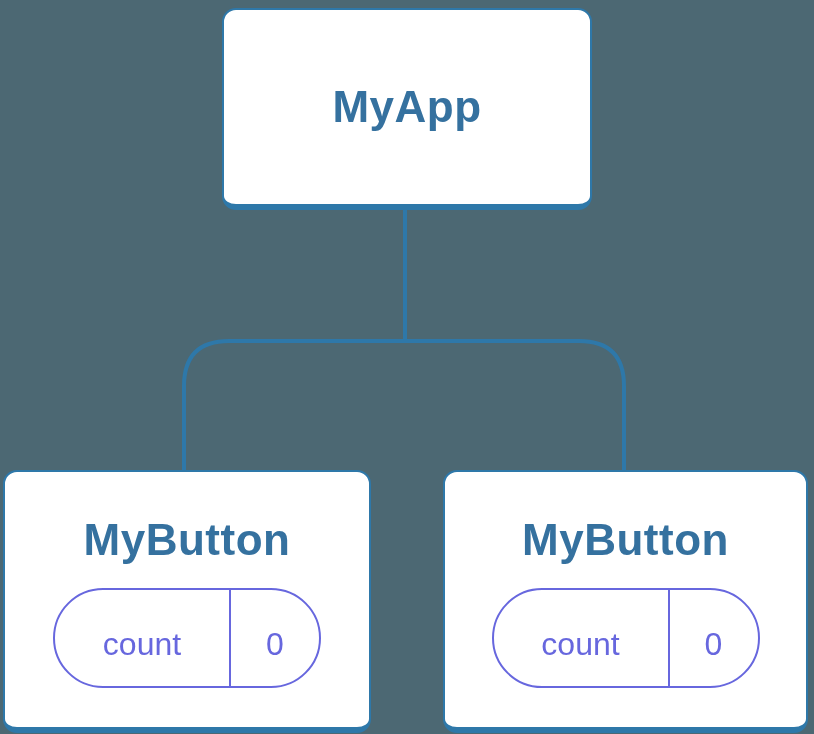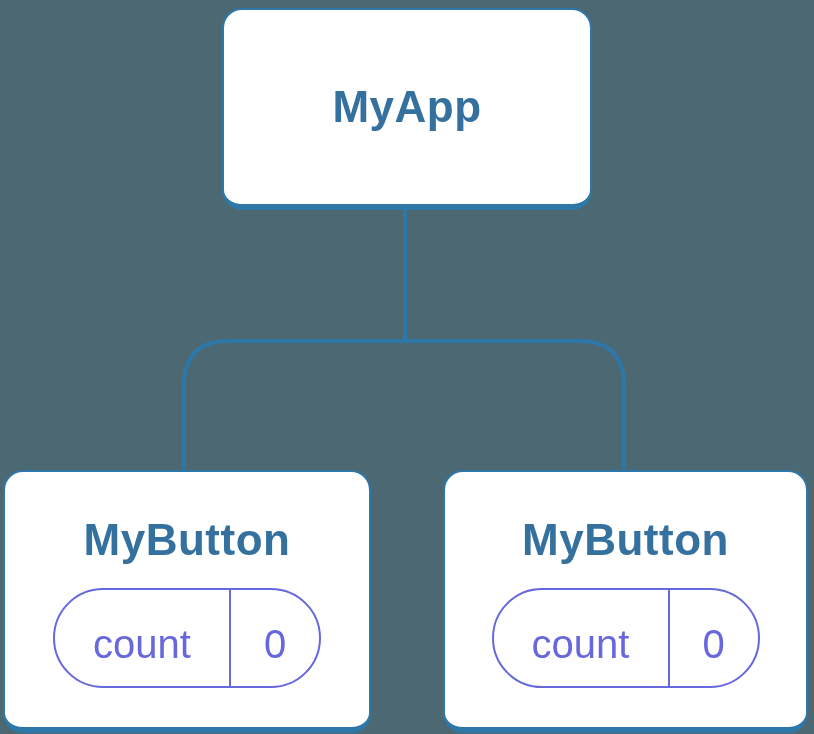--- a/index.html
+++ b/index.html
@@ -22,21 +22,21 @@
     position:absolute;left:0;top:0;z-index:1;
   }
   #connectors path{
     stroke:var(--line);stroke-width:4;fill:none;
   }
   .node{
     position:absolute;z-index:2;box-sizing:border-box;
     background:var(--node-bg);
     border:2px solid var(--line);
     border-bottom-width:6px;
-    border-radius:20px;
+    border-radius:14px;
     display:flex;flex-direction:column;align-items:center;
   }
   .node-root{
     left:222px;top:8px;width:370px;height:202px;
     justify-content:center;
   }
   .node-child-left{left:3px;top:470px;width:368px;height:263px;padding-top:44px;}
   .node-child-right{left:443px;top:470px;width:365px;height:263px;padding-top:44px;}
   .node-label{
     color:var(--heading);
@@ -54,21 +54,21 @@
   }
   .state-key-cell{
     flex:1 1 auto;display:flex;align-items:center;justify-content:center;
   }
   .state-value-cell{
     width:88px;flex:0 0 auto;
     border-left:2px solid var(--purple);
     display:flex;align-items:center;justify-content:center;
   }
   .state-text{
-    color:var(--purple);font-size:40px;font-weight:400;line-height:1;margin-top:12px;
+    color:var(--purple);font-size:32px;font-weight:400;line-height:1;margin-top:12px;
   }
 </style>
 </head>
 <body>
 
 <div id="stage">
 
   <svg id="connectors" width="814" height="734" viewBox="0 0 814 734" aria-hidden="true">
     <path d="M405 208 V341"></path>
     <path d="M184 470 V386 Q184 341 229 341 H579 Q624 341 624 386 V470"></path>

